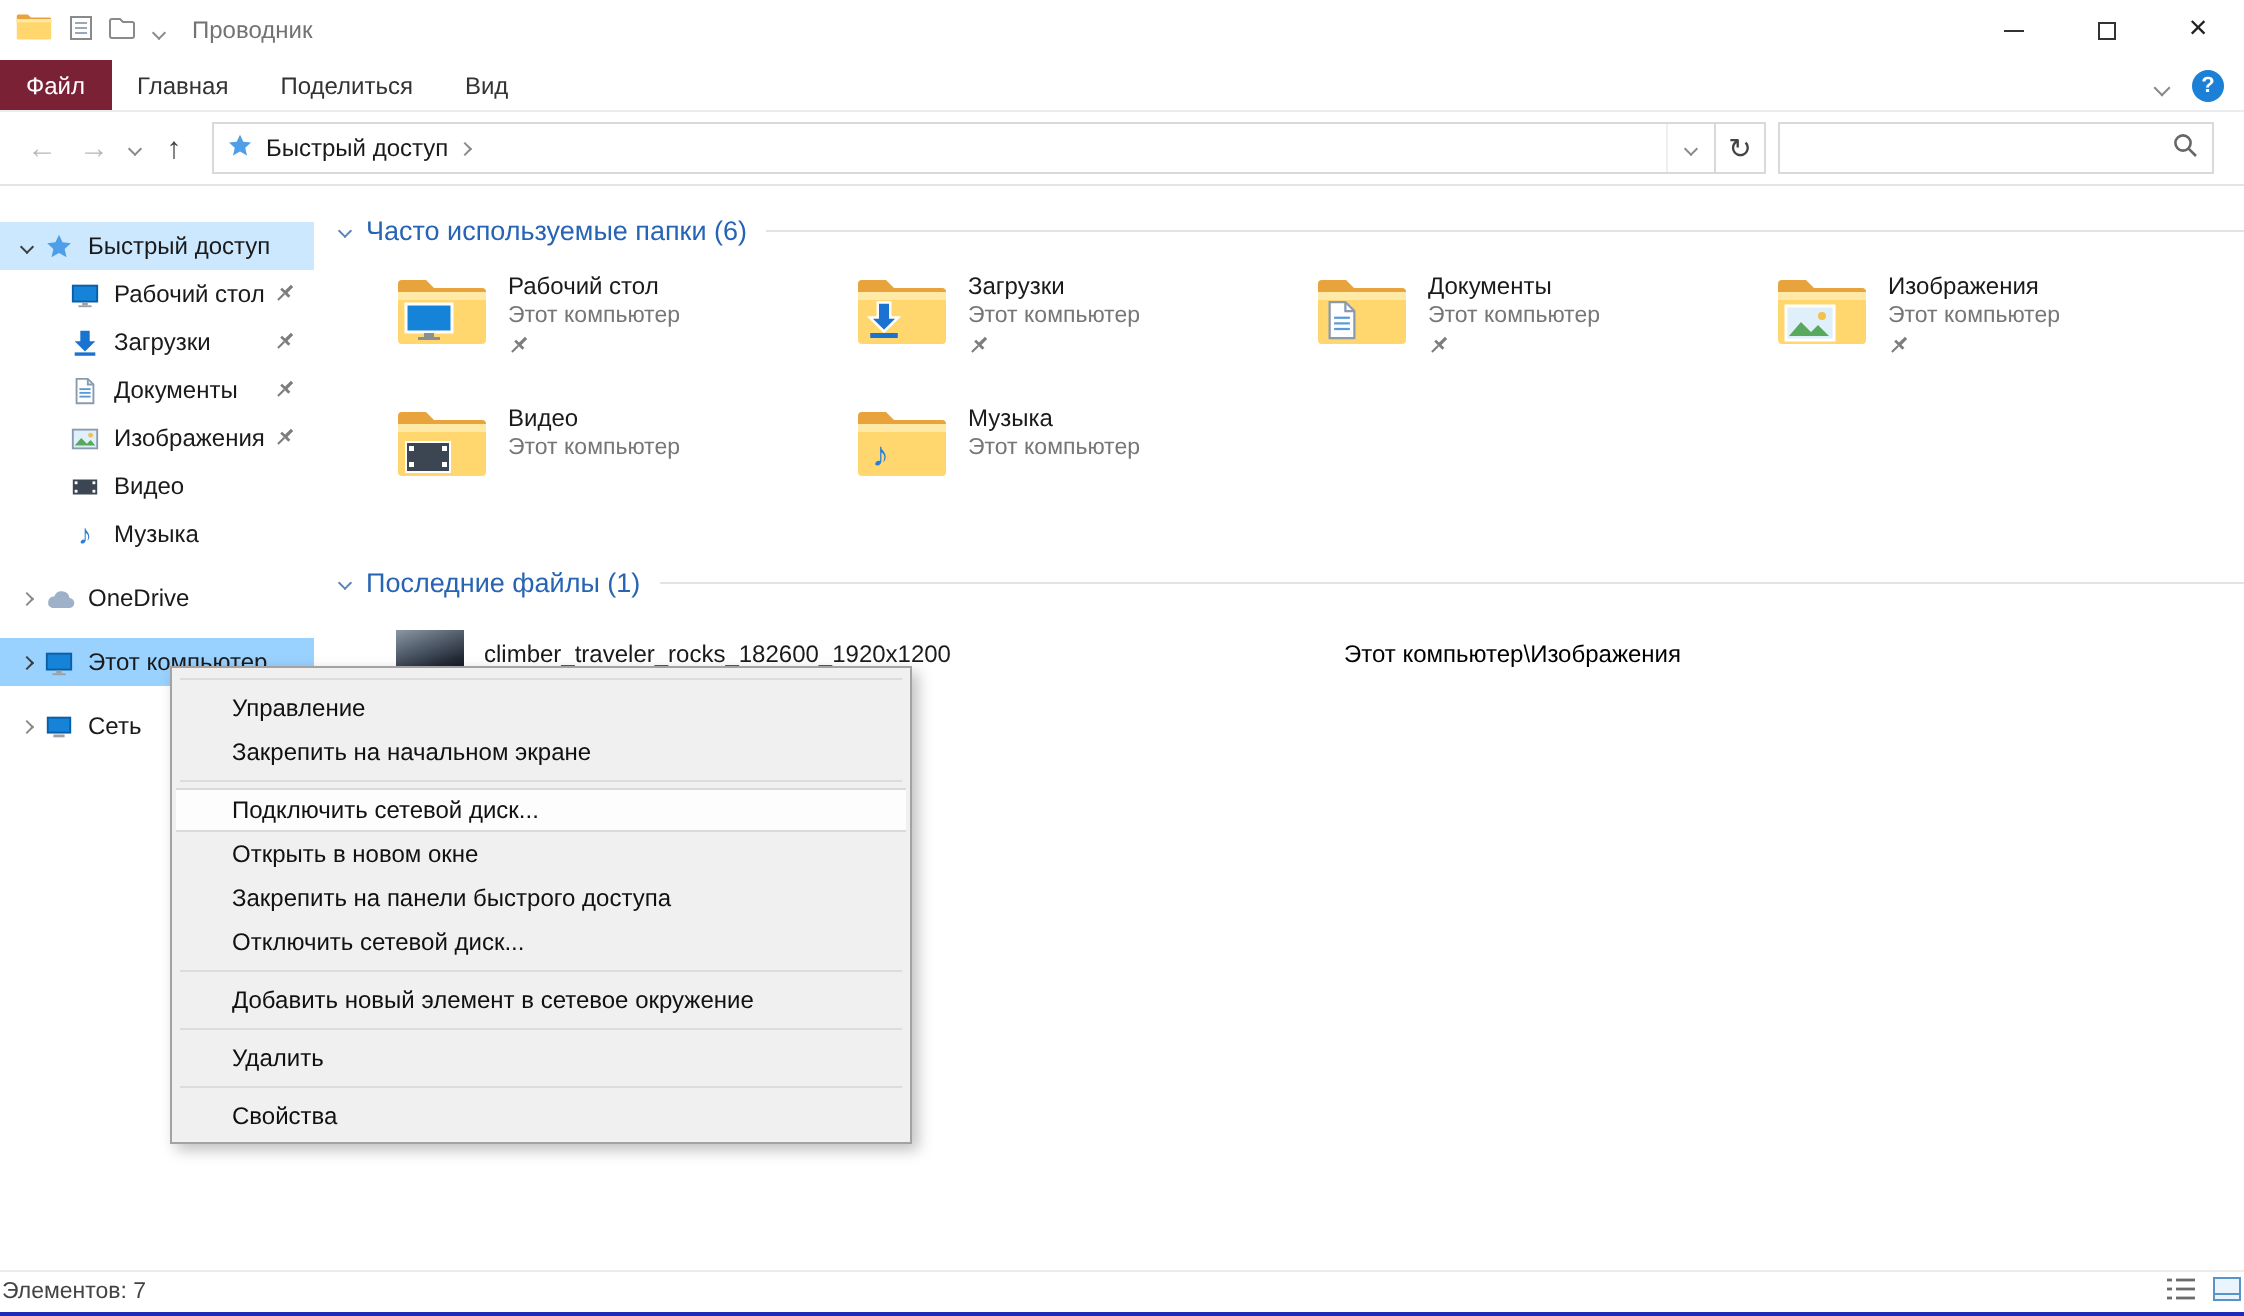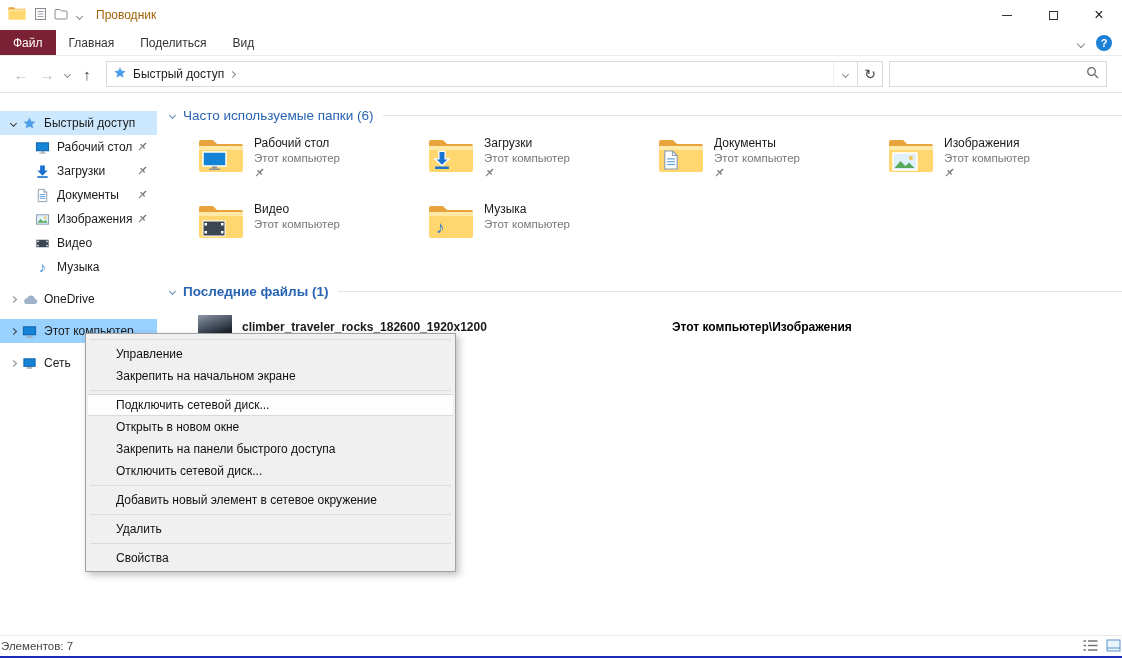--- a/index.html
+++ b/index.html
@@ -6,21 +6,21 @@
   html,body { width:1122px; height:658px; }
   body {
     position: relative; overflow: hidden; background:#fff;
     font-family:"Liberation Sans","DejaVu Sans",sans-serif;
     font-size:12px; color:#1a1a1a;
   }
   
   .titlebar { height:30px; display:flex; align-items:center; padding-left:8px; background:#fff; }
   .qat { display:flex; align-items:center; gap:7px; margin-left:8px; }
   .qat-chev { margin-left:2px; }
-  .win-title { margin-left:14px; color:#a16207; }
+  .win-title { margin-left:14px; color:#737373; }
   .win-controls { margin-left:auto; display:flex; height:30px; }
   .win-btn { width:46px; height:30px; display:flex; align-items:center; justify-content:center; color:#222; }
   .min-glyph { width:10px; height:1px; background:#333; }
   .max-glyph { width:9px; height:9px; border:1px solid #333; }
   .close-glyph { font-size:16px; line-height:1; }
   
   .ribbon-tabs { height:26px; display:flex; align-items:stretch; background:#fff; border-bottom:1px solid #ececec; }
   .rtab { display:flex; align-items:center; padding:0 13px; color:#333; }
   .rtab.file { background:#7b2135; color:#fff; }
   .ribbon-right { margin-left:auto; display:flex; align-items:center; gap:12px; padding-right:10px; }
@@ -69,21 +69,21 @@
   .section-header::after { content:''; flex:1; border-top:1px solid #e3e3e3; margin-left:10px; }
   .tiles { margin:10px 0 0 28px; display:flex; flex-wrap:wrap; width:924px; }
   .tile { width:230px; height:56px; display:flex; margin-bottom:10px; }
   .folder-wrap { width:46px; height:38px; position:relative; margin-right:10px; margin-top:2px; flex:none; }
   .overlay { position:absolute; left:4px; bottom:1px; }
   .overlay.note { font-size:17px; color:#2a7fd4; bottom:3px; left:8px; }
   .tile-text { padding-top:1px; }
   .tile-name { color:#1a1a1a; }
   .tile-loc { color:#767676; font-size:11.5px; margin-top:2px; }
   .tile-pin { margin-top:3px; }
-  .recent { margin-top:14px;font-weight:bold; }
+  .recent { margin-top:14px; }
   .file-row { display:flex; align-items:center; margin:14px 0 0 28px; }
   .thumb { width:34px; height:24px; margin-right:10px; flex:none;
            background:linear-gradient(160deg,#8a97a5 0%,#55606e 35%,#232a36 70%,#0e1118 100%); }
   .file-name { width:430px; color:#1a1a1a; }
   .file-loc { color:#000000; }
   
   .context-menu { position:absolute; left:85px; top:333px; width:371px; background:#f0f0f0;
                   border:1px solid #a3a3a3; box-shadow:3px 3px 7px rgba(0,0,0,.25); padding:2px; z-index:10; }
   .menu-item { height:22px; line-height:22px; padding:0 28px; color:#111; white-space:nowrap; }
   .menu-item.bold { font-weight:bold; }

